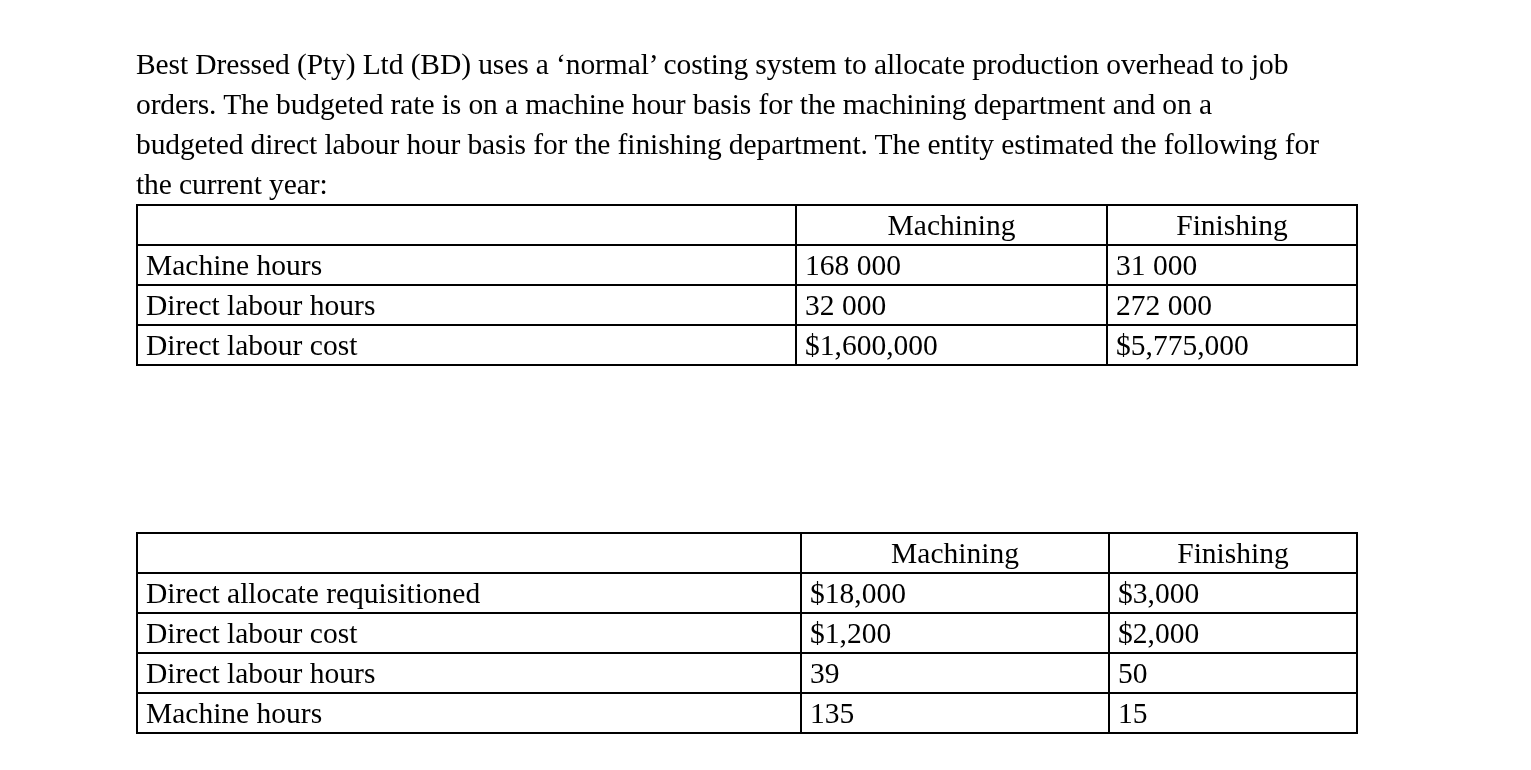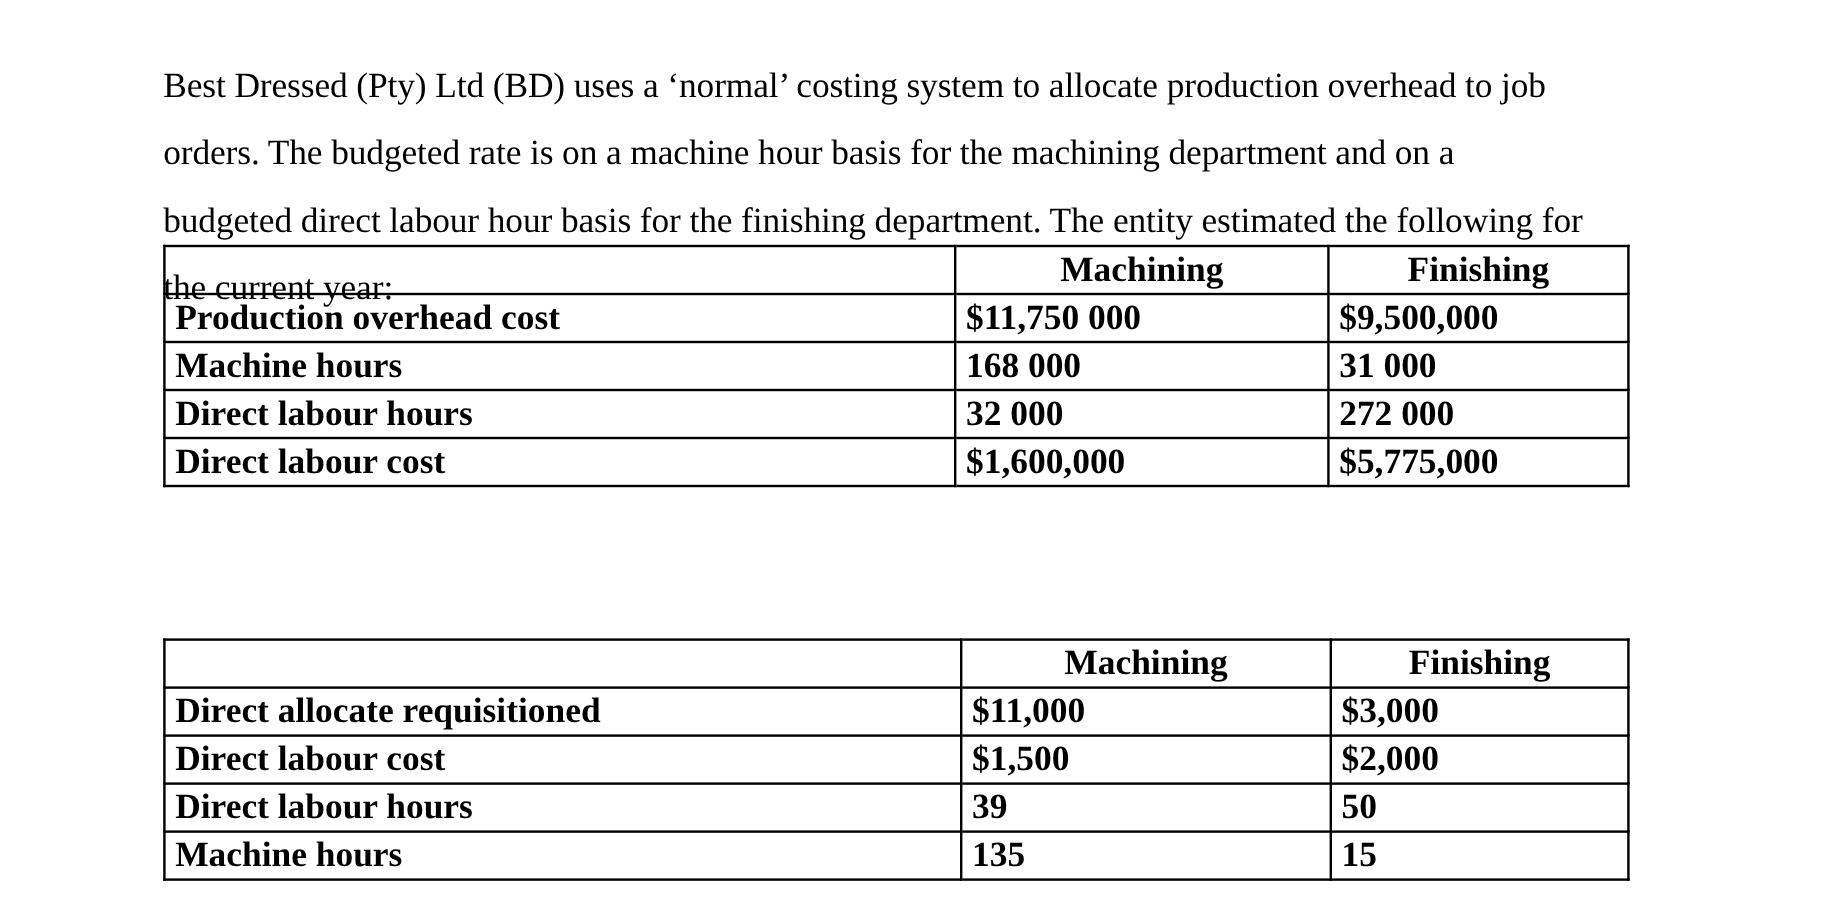--- a/index.html
+++ b/index.html
@@ -19,21 +19,21 @@
     position: relative;
     width: 1531px;
     height: 770px;
   }
   .intro-paragraph {
     position: absolute;
     left: 136px;
     top: 14px;
     width: 1185px;
     font-size: 29.5px;
-    line-height: 56px;
+    line-height: 40px;
     text-align: left;
     letter-spacing: -0.1px;
   }
   .second-paragraph {
     position: absolute;
     left: 136px;
     top: 466px;
     width: 1200px;
     font-size: 29.5px;
     line-height: 40px;
@@ -44,21 +44,21 @@
     border-collapse: collapse;
     table-layout: fixed;
     font-size: 29.5px;
   }
   table.data-table td,
   table.data-table th {
     border: 2px solid #000000;
     padding: 0 0 0 8px;
     height: 38px;
     line-height: 38px;
-    font-weight: bold;
+    font-weight: normal;
     vertical-align: middle;
     white-space: nowrap;
     overflow: hidden;
   }
   table.data-table th.col-header {
     text-align: center;
     padding: 0;
   }
   table.data-table td.row-label {
     text-align: left;
@@ -101,25 +101,20 @@
     </colgroup>
     <thead>
       <tr>
         <th class="blank-corner"></th>
         <th class="col-header">Machining</th>
         <th class="col-header">Finishing</th>
       </tr>
     </thead>
     <tbody>
       <tr>
-        <td class="row-label">Production overhead cost</td>
-        <td class="value-cell">$11,750 000</td>
-        <td class="value-cell">$9,500,000</td>
-      </tr>
-      <tr>
         <td class="row-label">Machine hours</td>
         <td class="value-cell">168 000</td>
         <td class="value-cell">31 000</td>
       </tr>
       <tr>
         <td class="row-label">Direct labour hours</td>
         <td class="value-cell">32 000</td>
         <td class="value-cell">272 000</td>
       </tr>
       <tr>
@@ -140,26 +135,26 @@
     <thead>
       <tr>
         <th class="blank-corner"></th>
         <th class="col-header">Machining</th>
         <th class="col-header">Finishing</th>
       </tr>
     </thead>
     <tbody>
       <tr>
         <td class="row-label">Direct allocate requisitioned</td>
-        <td class="value-cell">$11,000</td>
+        <td class="value-cell">$18,000</td>
         <td class="value-cell">$3,000</td>
       </tr>
       <tr>
         <td class="row-label">Direct labour cost</td>
-        <td class="value-cell">$1,500</td>
+        <td class="value-cell">$1,200</td>
         <td class="value-cell">$2,000</td>
       </tr>
       <tr>
         <td class="row-label">Direct labour hours</td>
         <td class="value-cell">39</td>
         <td class="value-cell">50</td>
       </tr>
       <tr>
         <td class="row-label">Machine hours</td>
         <td class="value-cell">135</td>

